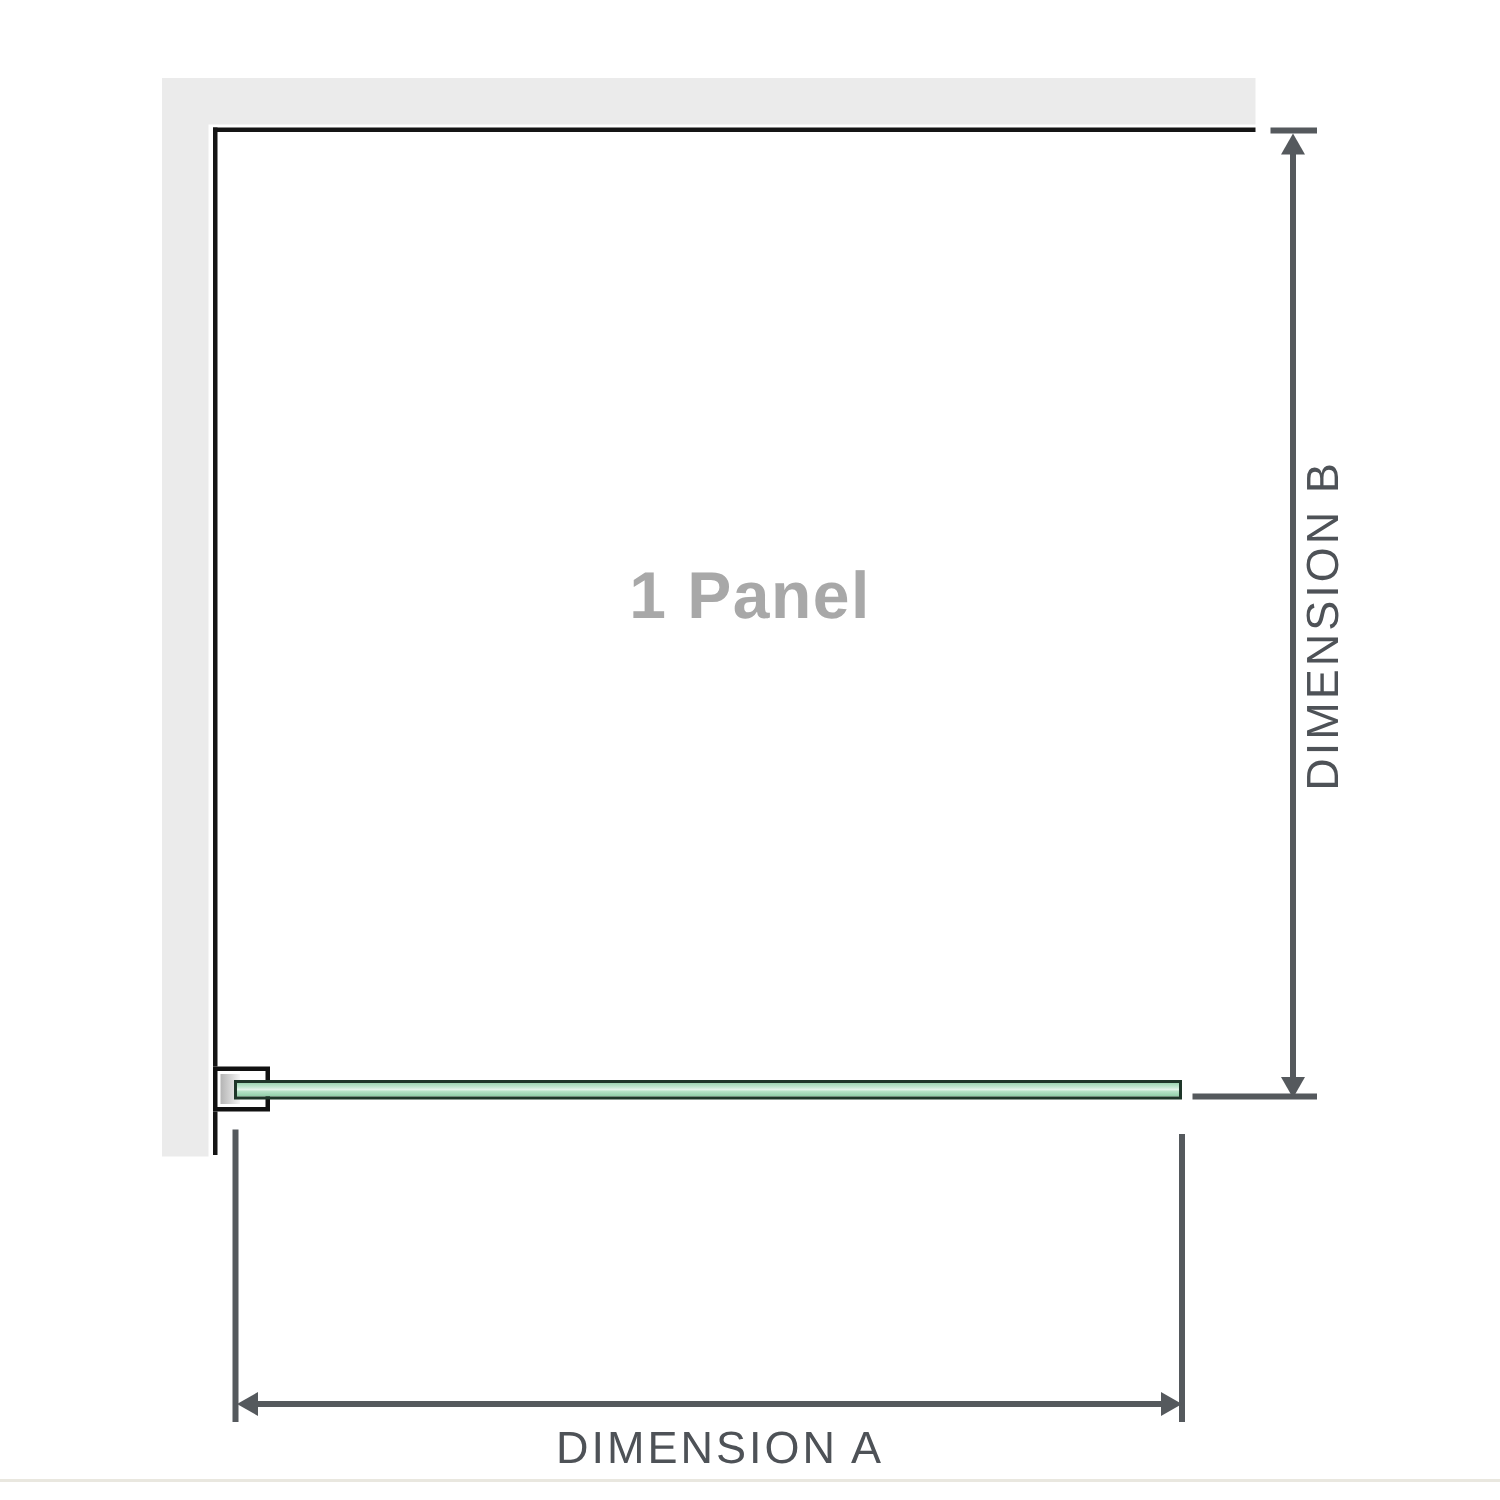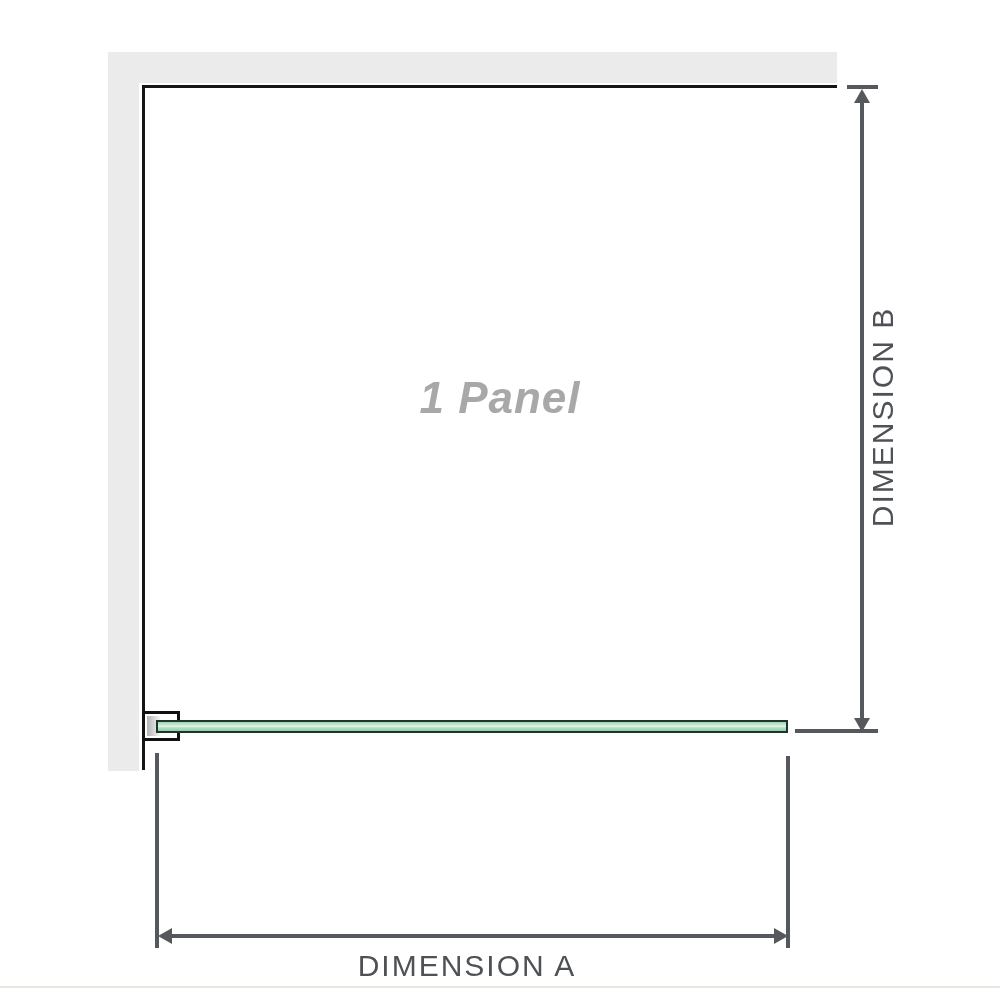--- a/index.html
+++ b/index.html
@@ -24,21 +24,20 @@
 
   
   .outline { background: var(--outline-black, #151515); }
   .outline-top  { left: 142px; top: 85px; width: 695px; height: 3px; }
   .outline-left { left: 142px; top: 85px; width: 3px;   height: 685px; }
 
   
   .panel-label {
     left: 500px; top: 398px;
     transform: translate(-50%, -50%);
-    font-style: italic;
     font-weight: bold;
     font-size: 44px;
     letter-spacing: 1px;
     color: var(--label-gray, #a8a8a8);
     white-space: nowrap;
   }
 
   
   .glass {
     left: 156px; top: 720px;
@@ -105,21 +104,21 @@
     font-size: 30px;
     letter-spacing: 2px;
     color: var(--text-gray, #4e5257);
     white-space: nowrap;
   }
   .dim-b-label {
     left: 883px; top: 417px;
     transform: translate(-50%, -50%) rotate(-90deg);
   }
   .dim-a-label {
-    left: 467px; top: 966px;
+    left: 480px; top: 966px;
     transform: translate(-50%, -50%);
   }
 
   
   .baseline {
     left: 0; top: 986px;
     width: 1000px; height: 2px;
     background: var(--baseline-beige, #e9e7df);
   }
 </style>

